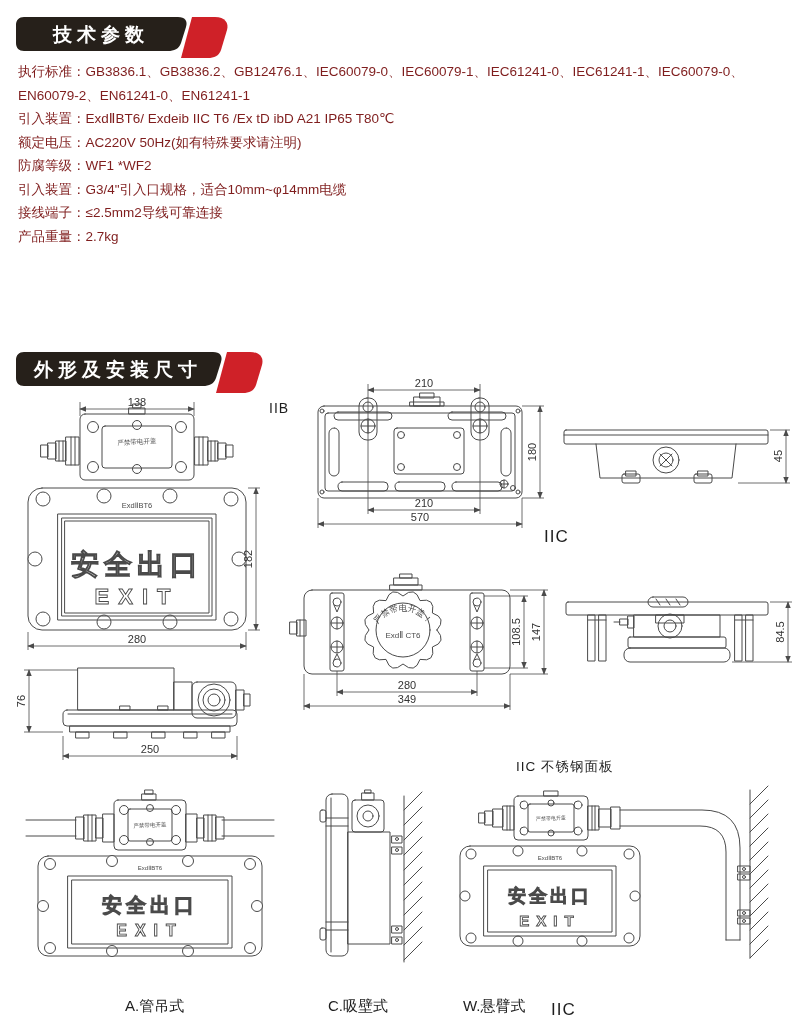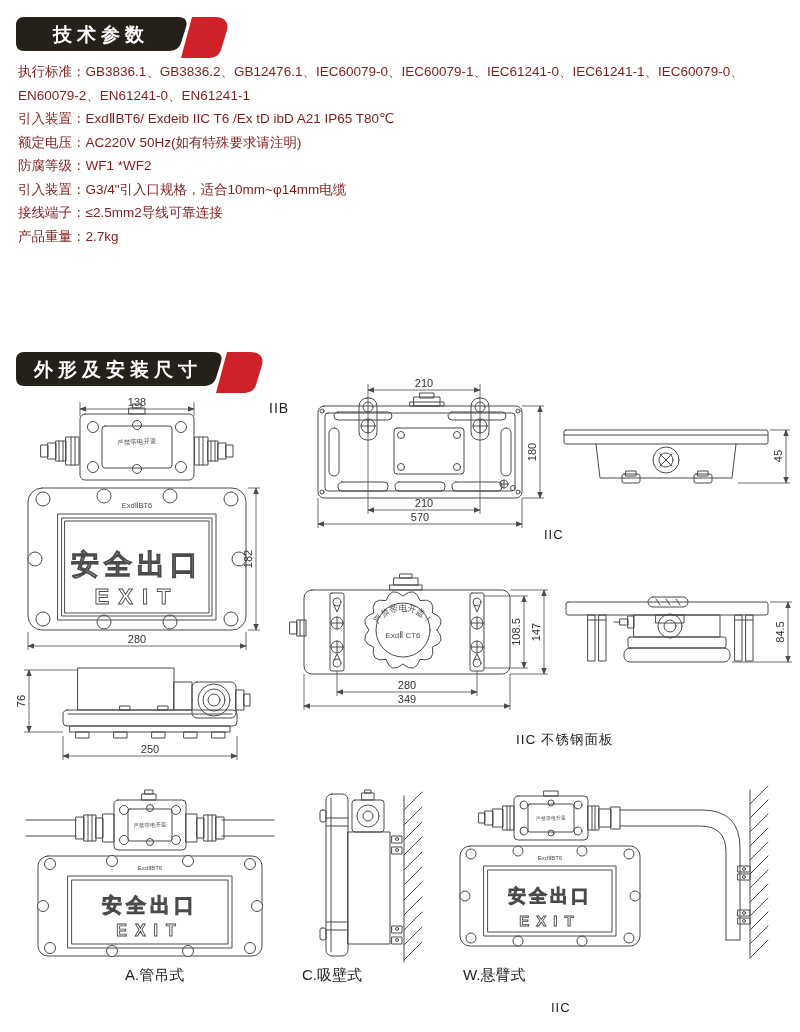--- a/index.html
+++ b/index.html
@@ -4,22 +4,22 @@
 <style>
   html,body{margin:0;padding:0;background:#fff;}
   .page{position:relative;width:800px;height:1032px;background:#fff;
         font-family:"Liberation Sans","DejaVu Sans",sans-serif;overflow:hidden;padding-left:44px;}
   .banner{position:absolute;}
   .bt{fill:#fff;font-size:19px;font-weight:bold;letter-spacing:5px;}
   .specs{position:absolute;left:18px;top:60px;width:772px;color:#7f1d1d;
          font-size:13.5px;line-height:23.5px;}
   .dlabel{position:absolute;color:#1e1e1e;white-space:nowrap;}
   .lab-md{font-size:14px;letter-spacing:1px;}
-  .lab-sm{font-size:13px;letter-spacing:1px;}
-  .lab-mount{font-size:15px;}
+  .lab-sm{font-size:17px;letter-spacing:1px;}
+  .lab-mount{font-size:15px;margin-top:31px;}
   svg.draw{position:absolute;overflow:visible;}
   .d-stroke{stroke:#4a4a4a;fill:none;stroke-width:1;stroke-linejoin:round;stroke-linecap:round;}
   .d-fillw{fill:#fff;stroke:#4a4a4a;stroke-width:1;}
   .dim{stroke:#4a4a4a;fill:none;stroke-width:0.8;}
   .dimt{fill:#333;font-size:11px;}
   .small-t{fill:#4a4a4a;}
   .outline-t{fill:#fff;stroke:#4a4a4a;stroke-width:0.9;font-weight:bold;}
 </style>
 </head>
 <body>
@@ -44,23 +44,23 @@
   </div>
 
   <svg class="banner" style="left:15px;top:351px;" width="290" height="46" viewBox="0 0 290 46">
     <path fill="#26201a" d="M9 1 H198 C205 1 208 5 206 11 L201 27 C199 33 194 35 188 35 H9 C4 35 1 32 1 27 V9 C1 4 4 1 9 1 Z"></path>
     <path fill="#cf2128" d="M212 1 H235 C245 1 249 7 247 14 L241 34 C239 40 234 42 228 42 H201 Z"></path>
     <text class="bt" x="103" y="25" text-anchor="middle">外形及安装尺寸</text>
   </svg>
 
   <div class="dlabel lab-md" style="left:236px;top:400px;margin-left:33px;">IIB</div>
   <div class="dlabel lab-sm" style="left:544px;top:527px;">IIC</div>
-  <div class="dlabel lab-sm" style="left:516px;top:731px;font-size:13.5px;">IIC 不锈钢面板</div>
+  <div class="dlabel lab-sm" style="left:516px;top:758px;font-size:13.5px;">IIC 不锈钢面板</div>
   <div class="dlabel lab-mount" style="left:125px;top:966px;">A.管吊式</div>
-  <div class="dlabel lab-mount" style="left:302px;top:966px;">C.吸壁式</div>
+  <div class="dlabel lab-mount" style="left:328px;top:966px;">C.吸壁式</div>
   <div class="dlabel lab-mount" style="left:463px;top:966px;">W.悬臂式</div>
   <div class="dlabel lab-md" style="left:296px;top:999px;margin-top:48px;">ⅡB</div>
   <div class="dlabel lab-sm" style="left:551px;top:1000px;">IIC</div>
 
   <svg class="draw" style="left:16px;top:396px;" width="246" height="258" viewBox="0 0 246 258">
     <defs>
         <marker id="arF" viewBox="0 0 10 10" refX="9" refY="5" markerWidth="9" markerHeight="9" orient="auto-start-reverse">
           <path d="M0 1 L10 5 L0 9 Z" fill="#4a4a4a"></path>
         </marker>
       </defs>

